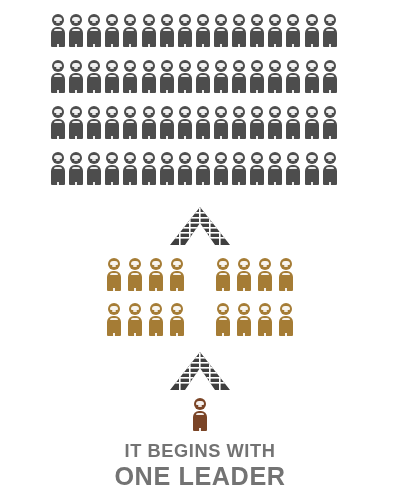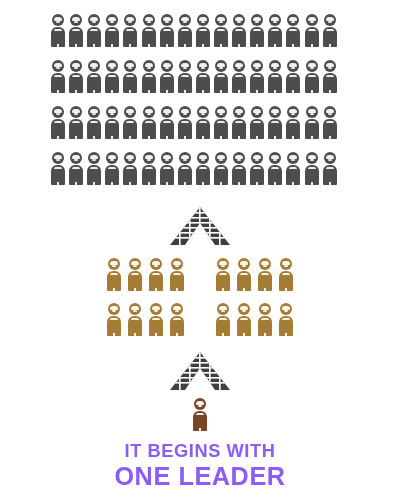--- a/index.html
+++ b/index.html
@@ -157,21 +157,21 @@
   }
   #single-leader .person { width: 14px; height: 33px; }
 
   
   #headline {
     position: absolute;
     left: 0;
     top: 441px;
     width: 400px;
     text-align: center;
-    color: #8b5cf6;
+    color: #737373;
     line-height: 1;
     user-select: none;
   }
   #headline .line1 {
     display: block;
     font-size: 19px;
     font-weight: bold;
     letter-spacing: 0.6px;
     transform: scaleX(.96);
   }

